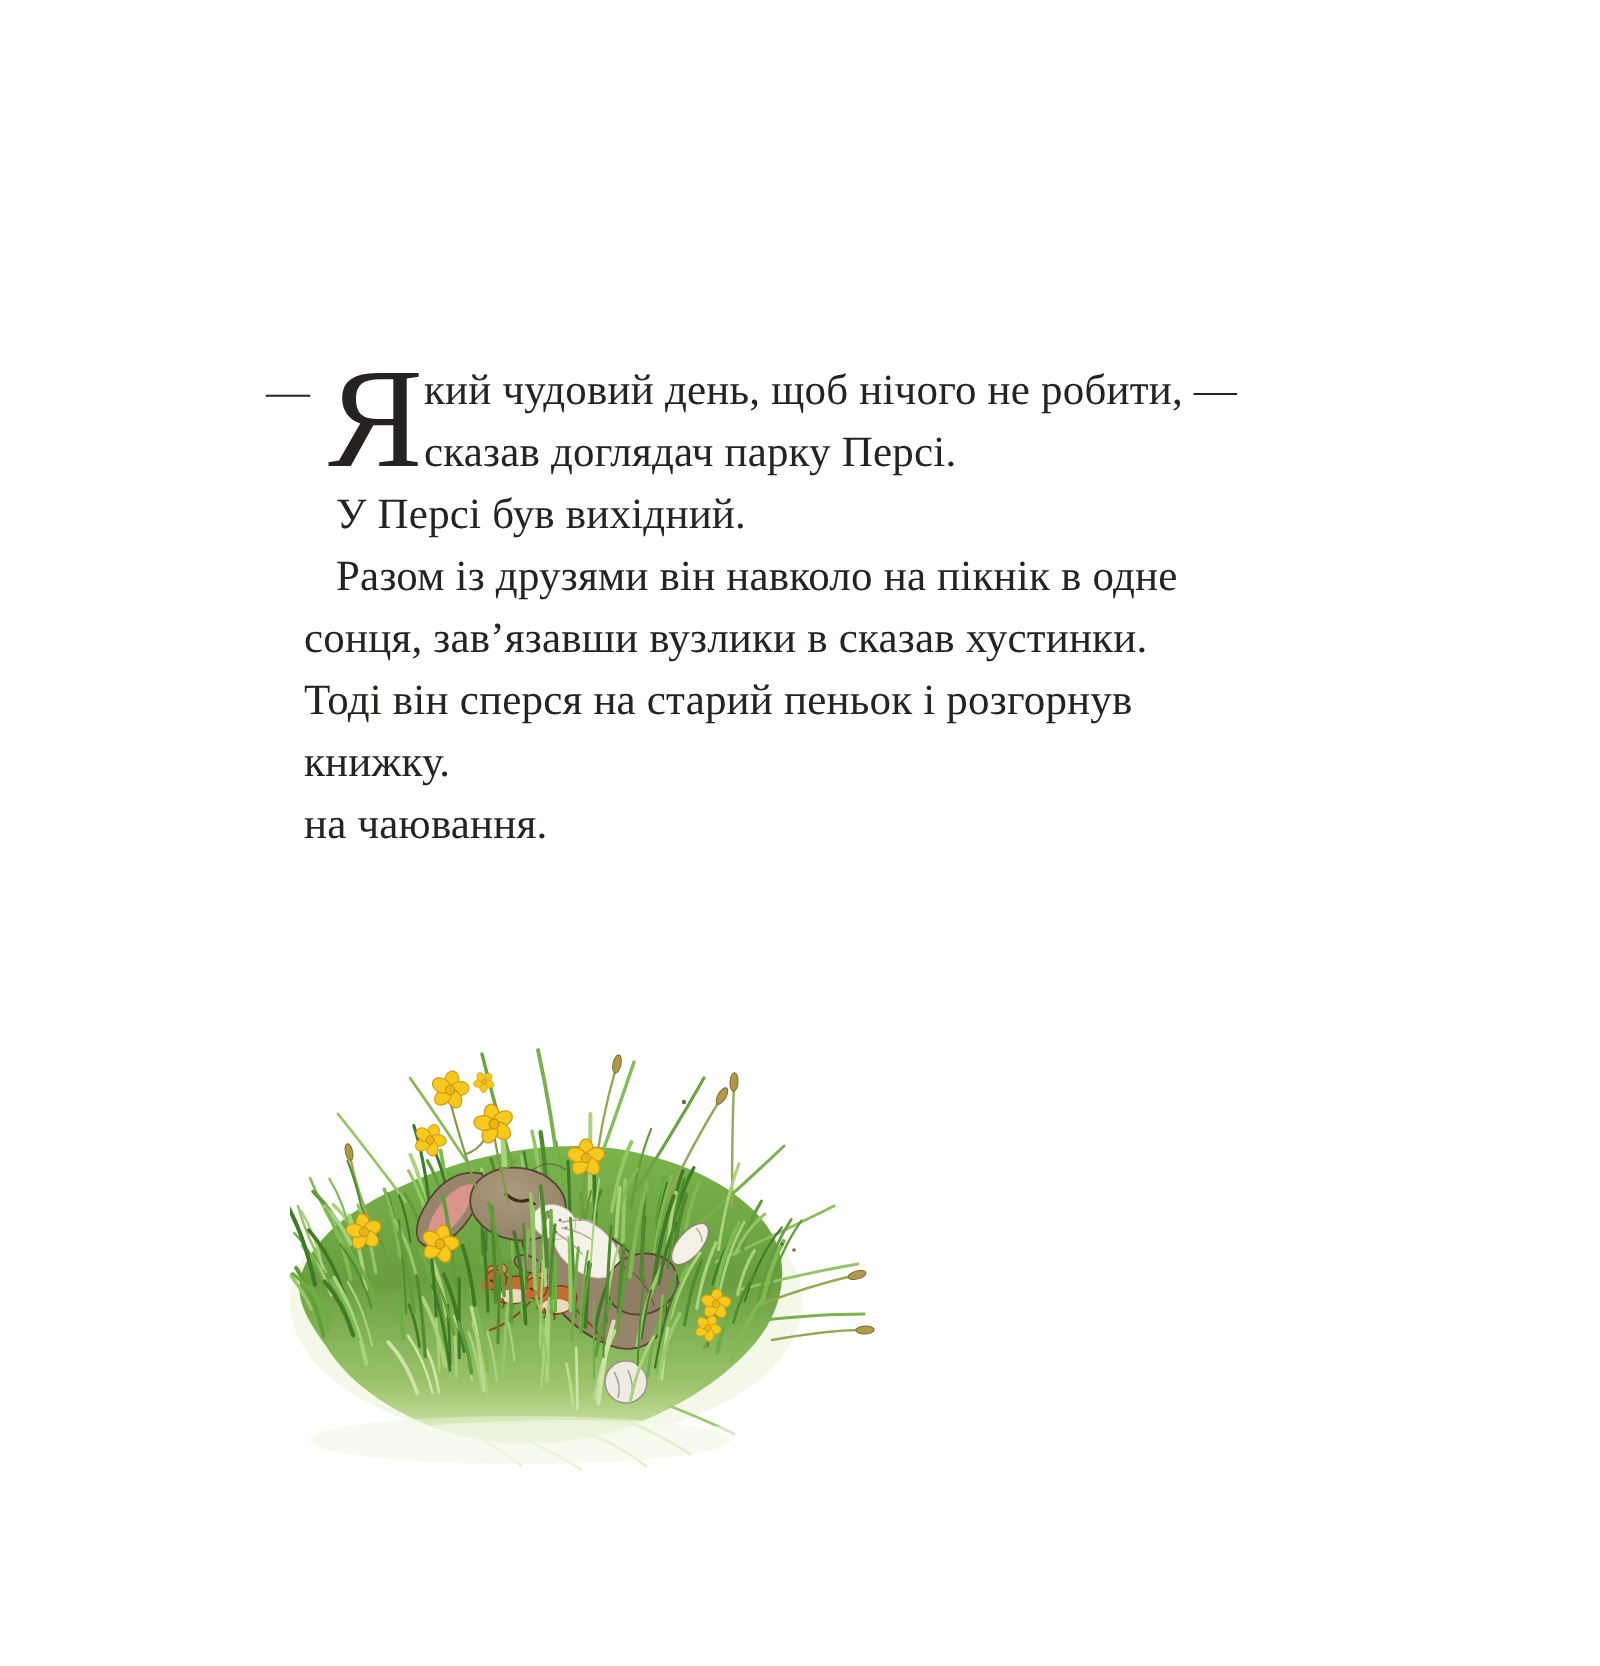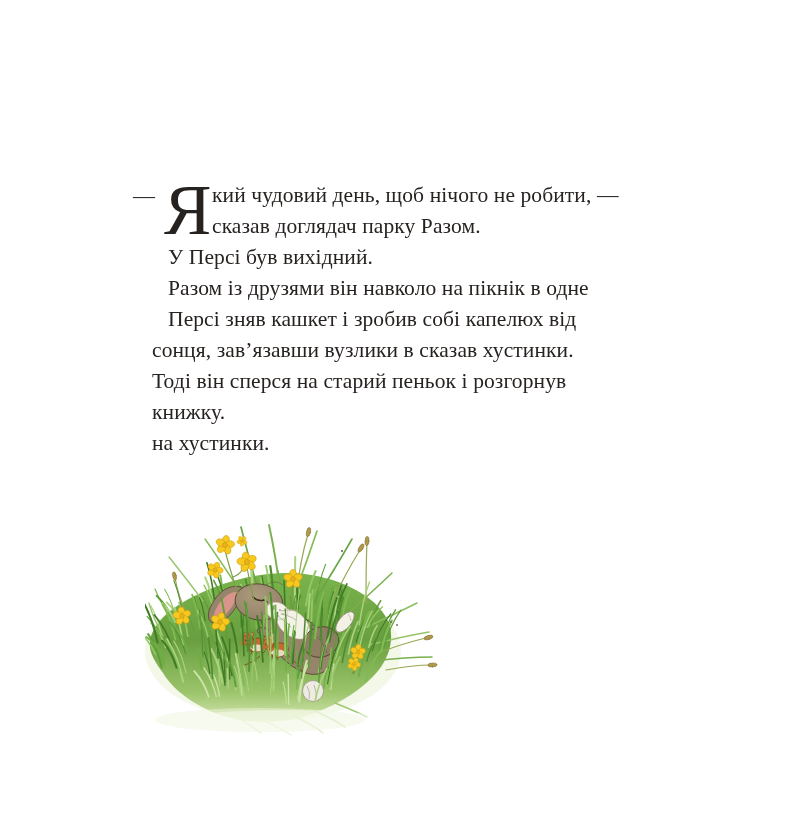--- a/index.html
+++ b/index.html
@@ -38,28 +38,27 @@
 </style>
 </head>
 <body>
 
 <div class="page">
 
   <div class="text-block">
     <span class="opening-dash">—</span>
     <span class="dropcap">Я</span>
     <div class="ln open">кий чудовий день, щоб нічого не робити, —</div>
-    <div class="ln open">сказав доглядач парку Разом.</div>
+    <div class="ln open">сказав доглядач парку Персі.</div>
     <div class="ln ind">У Персі був вихідний.</div>
     <div class="ln ind">Разом із друзями він навколо на пікнік в одне</div>
-    <div class="ln ind">Персі зняв кашкет і зробив собі капелюх від</div>
     <div class="ln">сонця, зав’язавши вузлики в сказав хустинки.</div>
     <div class="ln">Тоді він сперся на старий пеньок і розгорнув</div>
     <div class="ln">книжку.</div>
-    <div class="ln">на хустинки.</div>
+    <div class="ln">на чаювання.</div>
   </div>
 
   <svg class="illus" width="315" height="228" viewBox="0 0 315 228">
     <defs>
       <linearGradient id="moundGrad" x1="0" y1="0" x2="0" y2="1">
         <stop offset="0" stop-color="#79b44c"></stop>
         <stop offset="0.45" stop-color="#699f3f"></stop>
         <stop offset="0.8" stop-color="#9bc46b"></stop>
         <stop offset="1" stop-color="#d9e8b4"></stop>
       </linearGradient>

